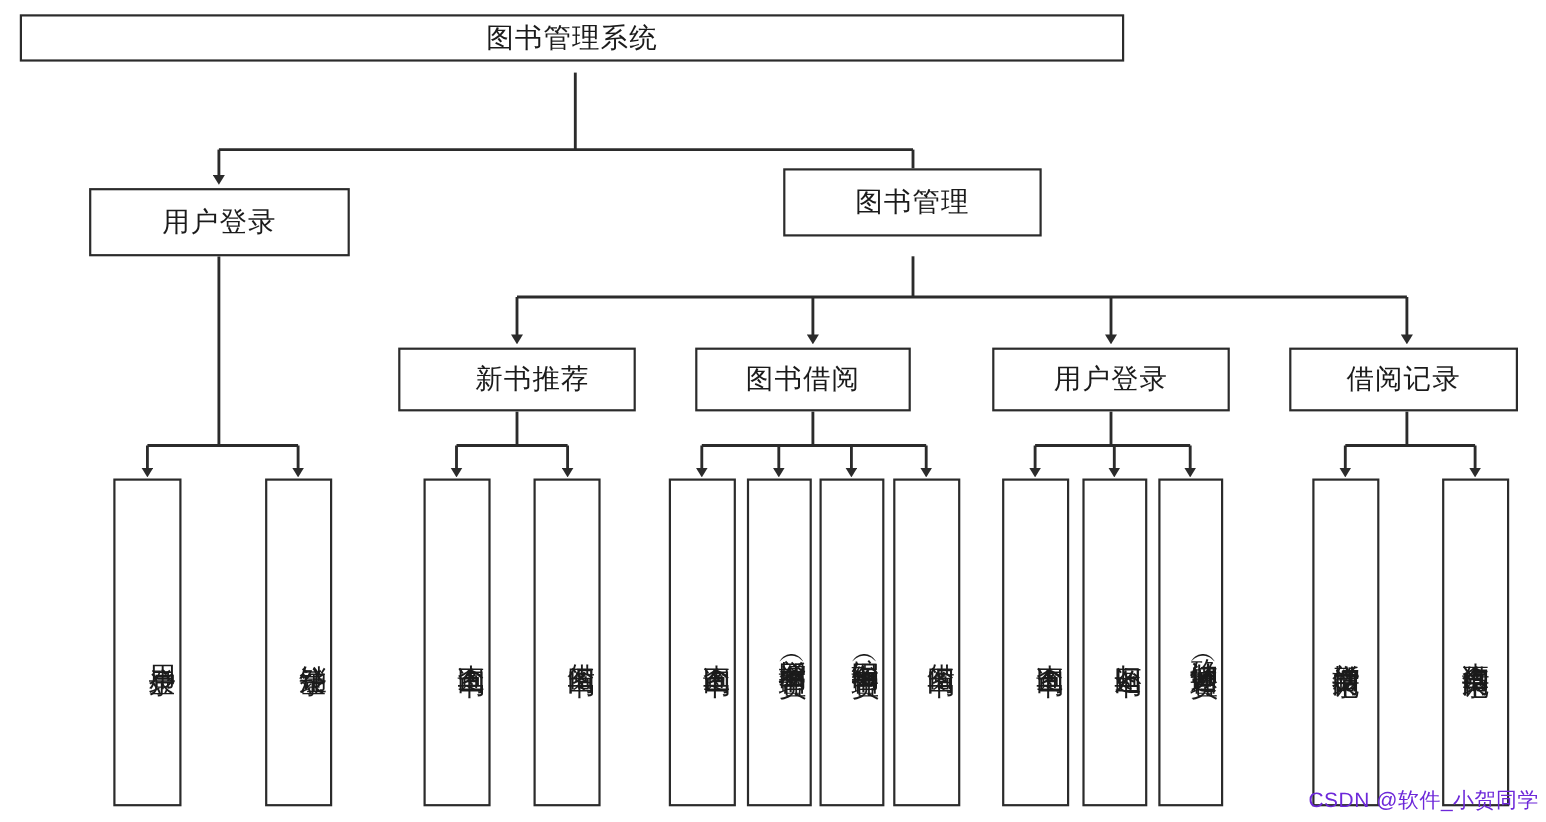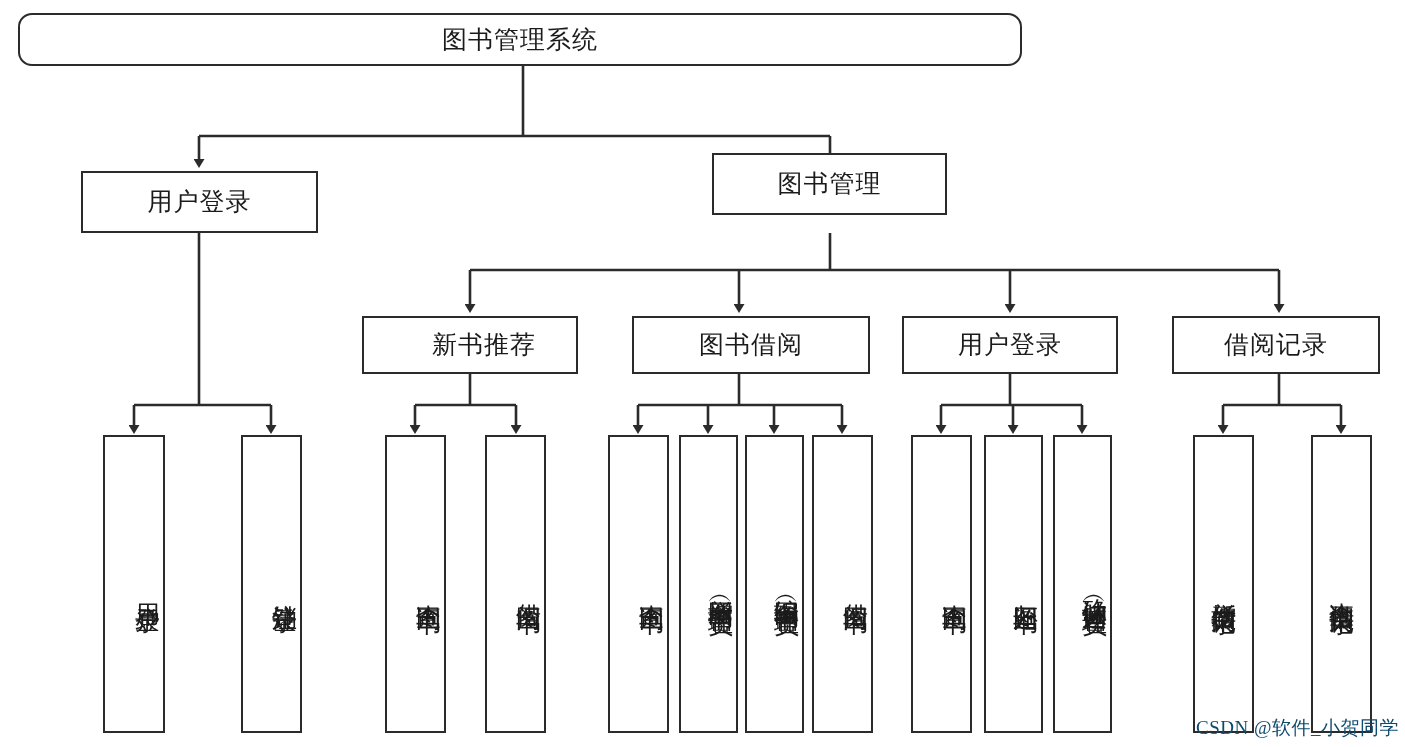--- a/index.html
+++ b/index.html
@@ -54,24 +54,24 @@
     top: 0;
     width: 1405px;
     height: 747px;
     pointer-events: none;
   }
   .watermark {
     position: absolute;
     right: 6px;
     bottom: 6px;
     font-size: 19px;
-    color: #0c4a6e;
+    color: #6d28d9;
     letter-spacing: 0.5px;
     white-space: nowrap;
-    font-family: Liberation Serif, serif;
+    font-family: Liberation Sans, sans-serif;
     text-align: center;
   }
 </style>
 </head>
 <body>
 
 <div id="canvas">
 
   <svg class="edges" viewBox="0 0 1405 747" xmlns="http://www.w3.org/2000/svg">
     <defs>
@@ -116,35 +116,35 @@
       <path d="M 1013,405 L 1013,426" marker-end="url(#arrow)"></path>
       <path d="M 1082,405 L 1082,426" marker-end="url(#arrow)"></path>
 
       <path d="M 1279,374 L 1279,405"></path>
       <path d="M 1223,405 L 1341,405"></path>
       <path d="M 1223,405 L 1223,426" marker-end="url(#arrow)"></path>
       <path d="M 1341,405 L 1341,426" marker-end="url(#arrow)"></path>
     </g>
   </svg>
 
-  <div class="node horiz" id="n-root" style="left: 18px; top: 13px; width: 1004px; height: 53px; border-radius: 14px;">
+  <div class="node horiz" id="n-root" style="left: 18px; top: 13px; width: 1004px; height: 43px;">
     <span>图书管理系统</span>
   </div>
 
   <div class="node horiz" id="n-l2-0" style="left: 81px; top: 171px; width: 237px; height: 62px;">
     <span>用户登录</span>
   </div>
   <div class="node horiz" id="n-l2-1" style="left: 712px; top: 153px; width: 235px; height: 62px;">
     <span>图书管理</span>
   </div>
 
   <div class="node horiz" id="n-l3-0" style="left: 362px; top: 316px; width: 216px; height: 58px; padding-left: 28px;">
     <span>新书推荐</span>
   </div>
-  <div class="node horiz" id="n-l3-1" style="left: 632px; top: 316px; width: 238px; height: 58px;">
+  <div class="node horiz" id="n-l3-1" style="left: 632px; top: 316px; width: 196px; height: 58px;">
     <span>图书借阅</span>
   </div>
   <div class="node horiz" id="n-l3-2" style="left: 902px; top: 316px; width: 216px; height: 58px;">
     <span>用户登录</span>
   </div>
   <div class="node horiz" id="n-l3-3" style="left: 1172px; top: 316px; width: 208px; height: 58px;">
     <span>借阅记录</span>
   </div>
 
   <div class="node vert" id="n-leaf-0" style="left: 103px; top: 435px; width: 62px; height: 298px;">

